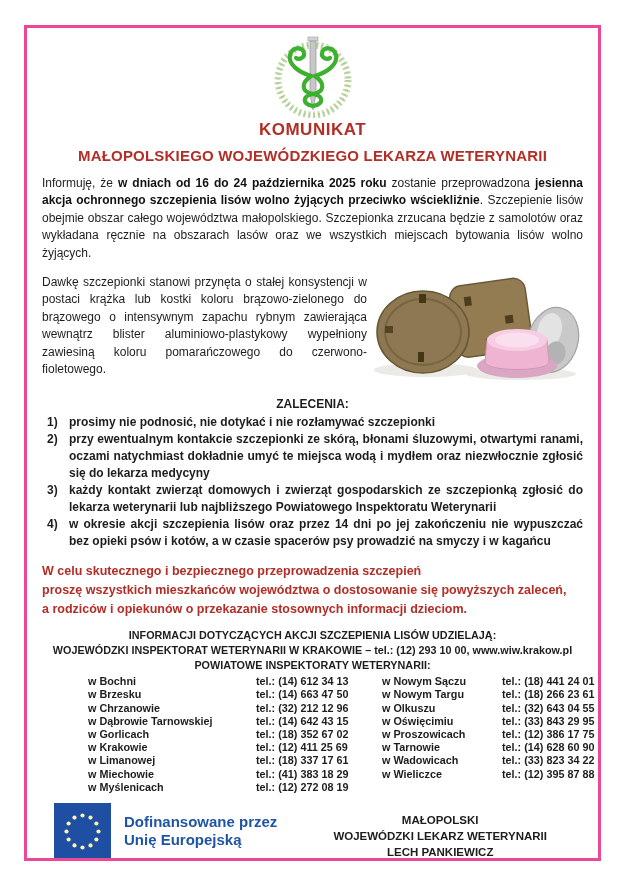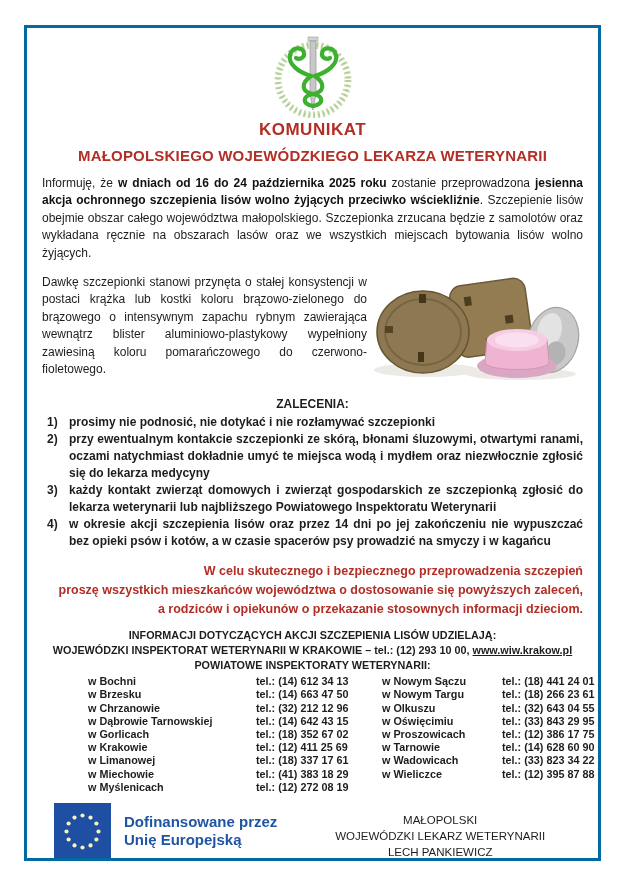--- a/index.html
+++ b/index.html
@@ -2,21 +2,21 @@
 <html lang="pl"><head>
 <meta charset="utf-8">
 <style>
   html,body{margin:0;padding:0;background:#ffffff;}
   .sheet{
     position:relative;width:626px;height:886px;background:#ffffff;
     font-family:"Liberation Sans", sans-serif;color:#1d1d1d;overflow:hidden;
   }
   .frame{
     position:absolute;left:24px;top:25px;width:577px;height:836px;
-    border:3px solid #0369a1;box-sizing:border-box;
+    border:3px solid #ec4899;box-sizing:border-box;
     padding:6px 15px 0 15px;overflow:hidden;background:#ffffff;
   }
   .logo-wrap{text-align:center;margin-top:2px;height:82px;}
   .doc-title{
     text-align:center;font-weight:bold;font-size:17px;letter-spacing:.5px;
     color:#b22e26;margin-top:2px;
   }
   .doc-subtitle{
     text-align:center;font-weight:bold;font-size:15px;letter-spacing:.2px;
     color:#b22e26;margin-top:7px;
@@ -25,35 +25,35 @@
   .intro b{color:#111;}
   .bait-row{margin-top:12px;display:flex;gap:4px;align-items:flex-start;}
   .bait-text{flex:1;font-size:12px;line-height:1.45;text-align:justify;}
   .bait-img{width:212px;flex:0 0 212px;}
   .rec-heading{text-align:center;font-weight:bold;font-size:12px;margin-top:9px;}
   .rec-list{margin-top:3px;font-size:12px;font-weight:bold;line-height:1.42;}
   .rec-item{display:flex;}
   .rec-num{width:27px;flex:0 0 27px;padding-left:5px;box-sizing:border-box;}
   .rec-txt{flex:1;text-align:justify;}
   .appeal{
-    margin-top:12px;text-align:right;color:#b22e26;font-weight:bold;
+    margin-top:12px;text-align:left;color:#b22e26;font-weight:bold;
     font-size:12.5px;line-height:1.5;
   }
   .info{margin-top:10px;text-align:center;font-weight:bold;font-size:10.8px;line-height:1.38;}
-  .info a{color:#1d1d1d;text-decoration:underline;cursor:pointer;}
+  .info a{color:#1d1d1d;cursor:pointer;}
   .contacts{
     margin-top:2px;font-size:10.8px;font-weight:bold;
     display:grid;grid-template-columns:168px 126px 120px auto;
     padding-left:30px;line-height:13.2px;
   }
   .contacts span{white-space:nowrap;margin-left:16px;}
   .footer{display:flex;align-items:flex-end;margin-top:9px;}
   .eu-block{display:flex;align-items:center;gap:13px;margin-left:12px;flex:0 0 auto;}
   .eu-text{color:#2055a4;font-weight:bold;font-size:15px;line-height:1.25;}
-  .signature{flex:1;text-align:center;font-weight:normal;font-size:11.5px;line-height:1.4;margin-left:30px;margin-right:10px;}
+  .signature{flex:1;text-align:center;font-weight:bold;font-size:11.5px;line-height:1.4;margin-left:30px;margin-right:10px;}
 </style>
 </head>
 <body>
 
 <div class="sheet">
   <div class="frame">
 
     <div class="logo-wrap">
       <svg width="112" height="82" viewBox="0 0 110 82">
 

